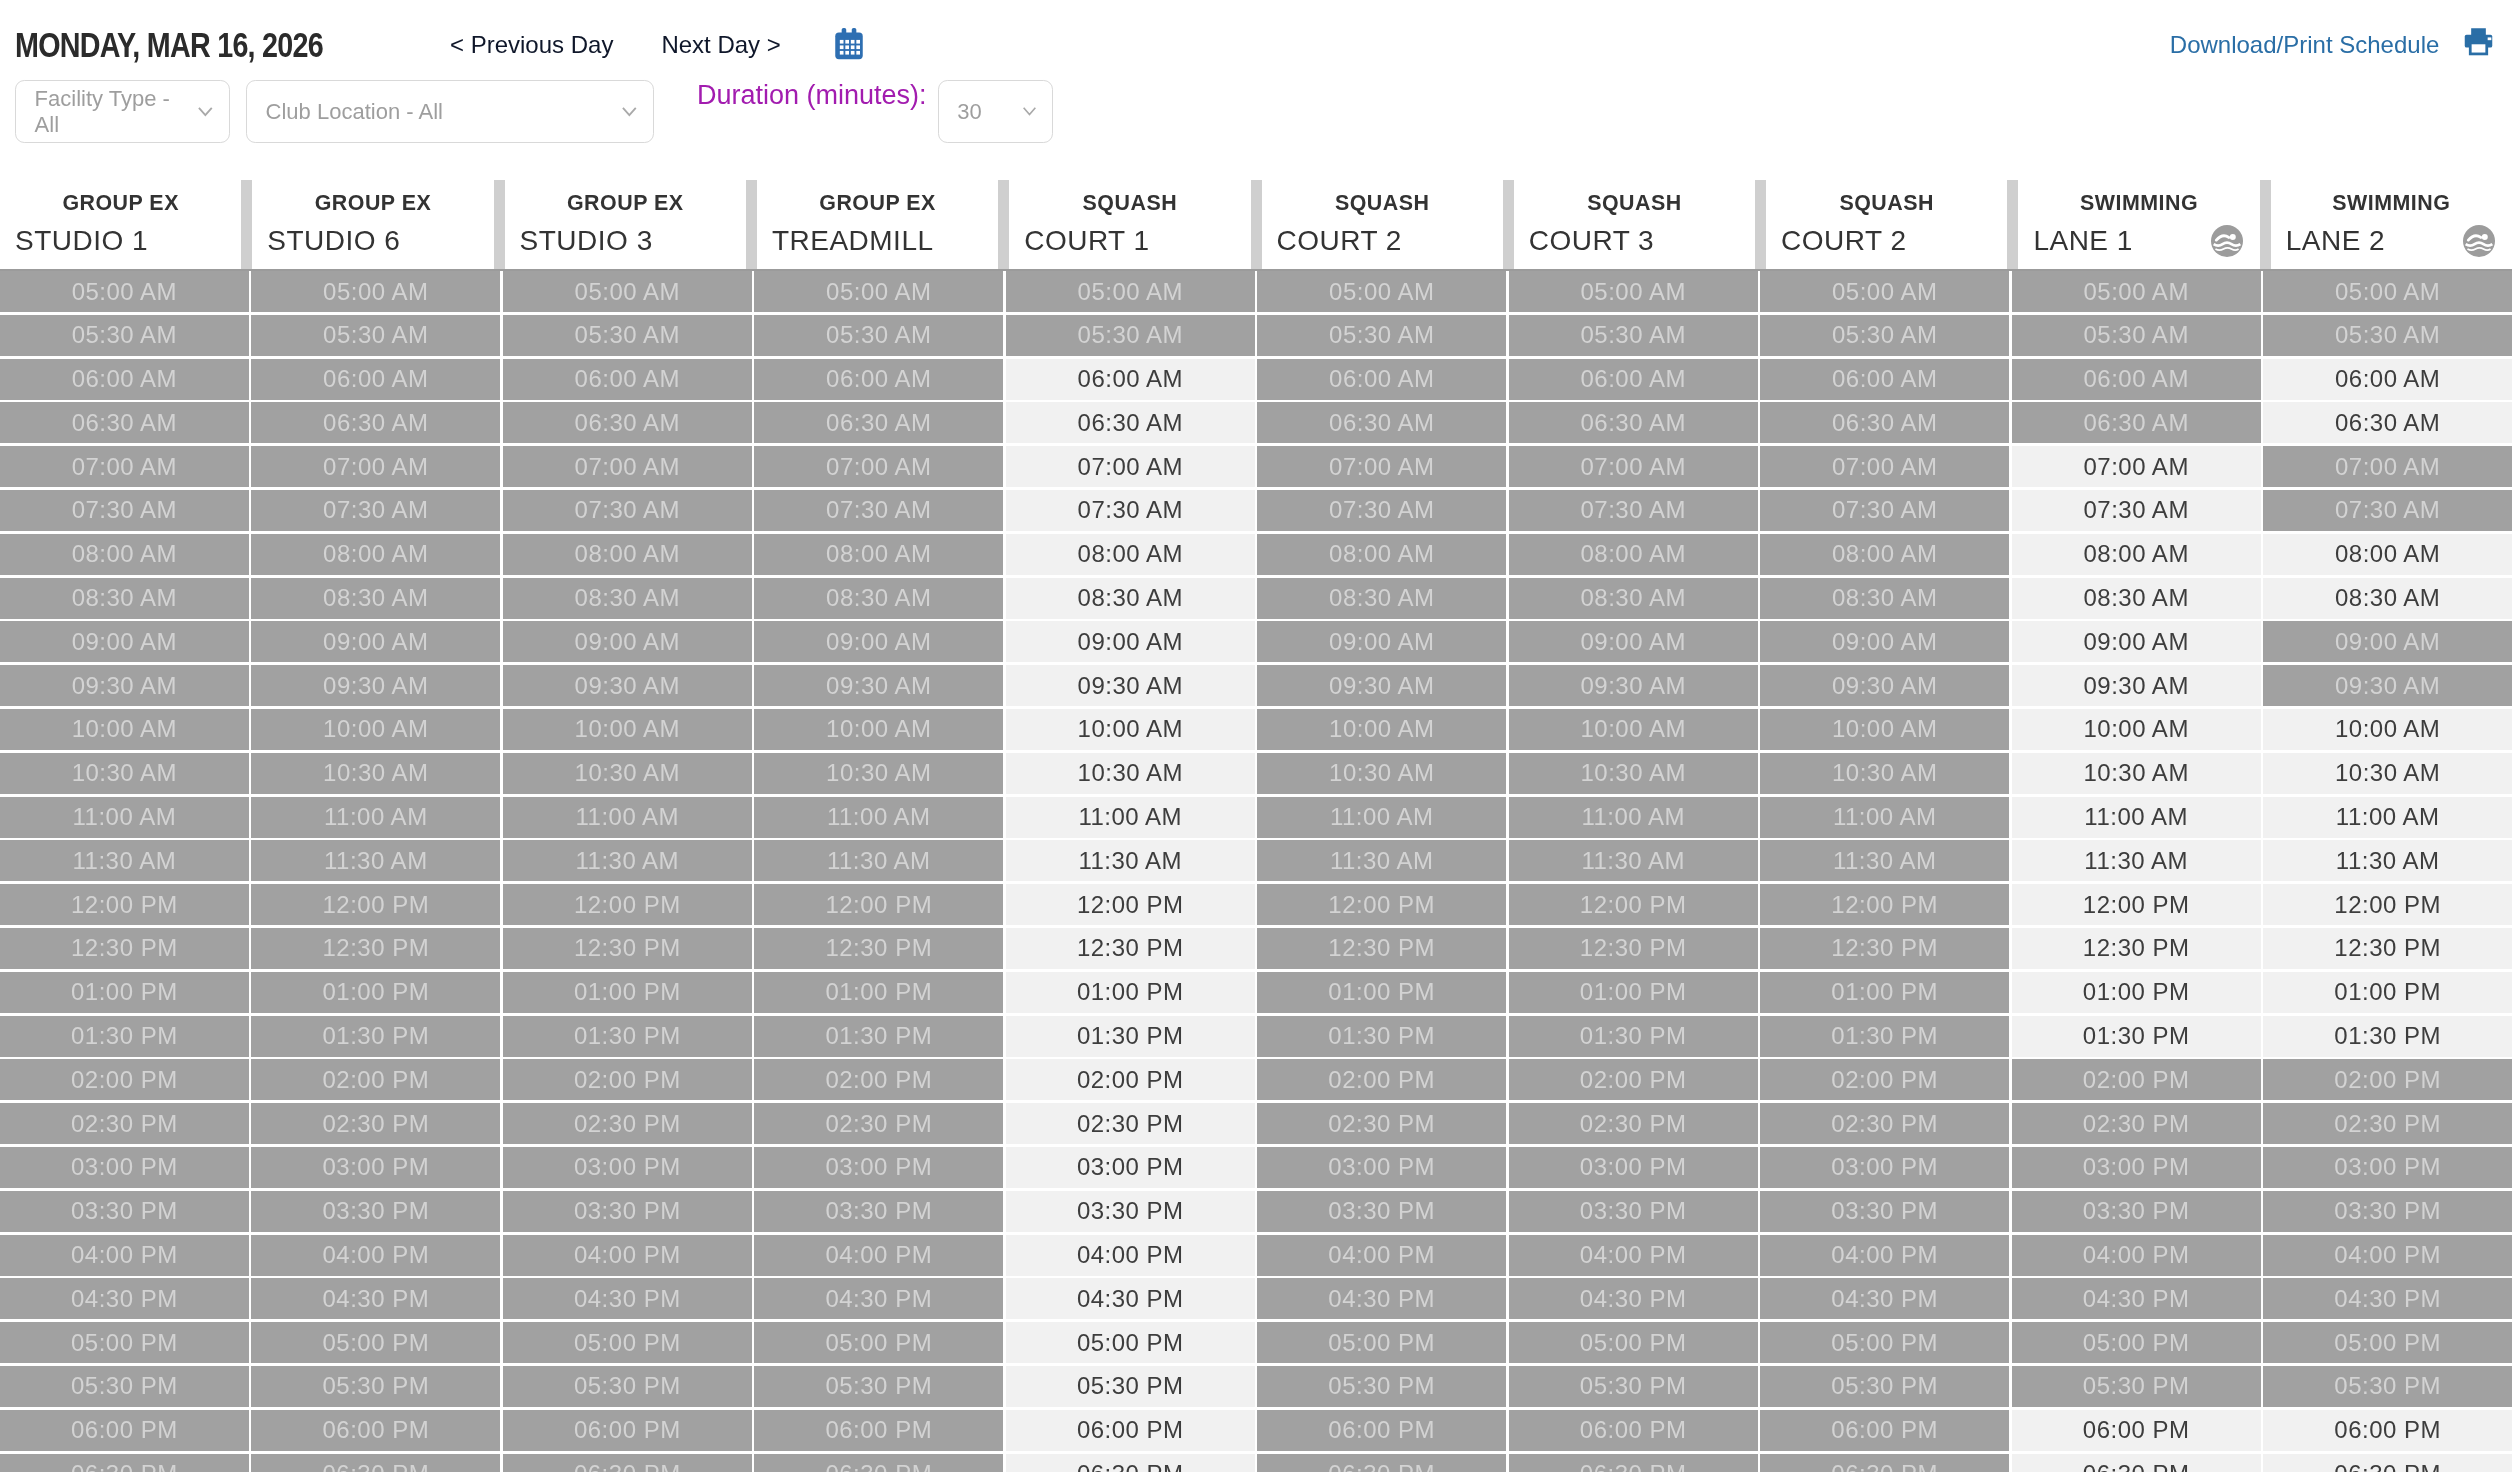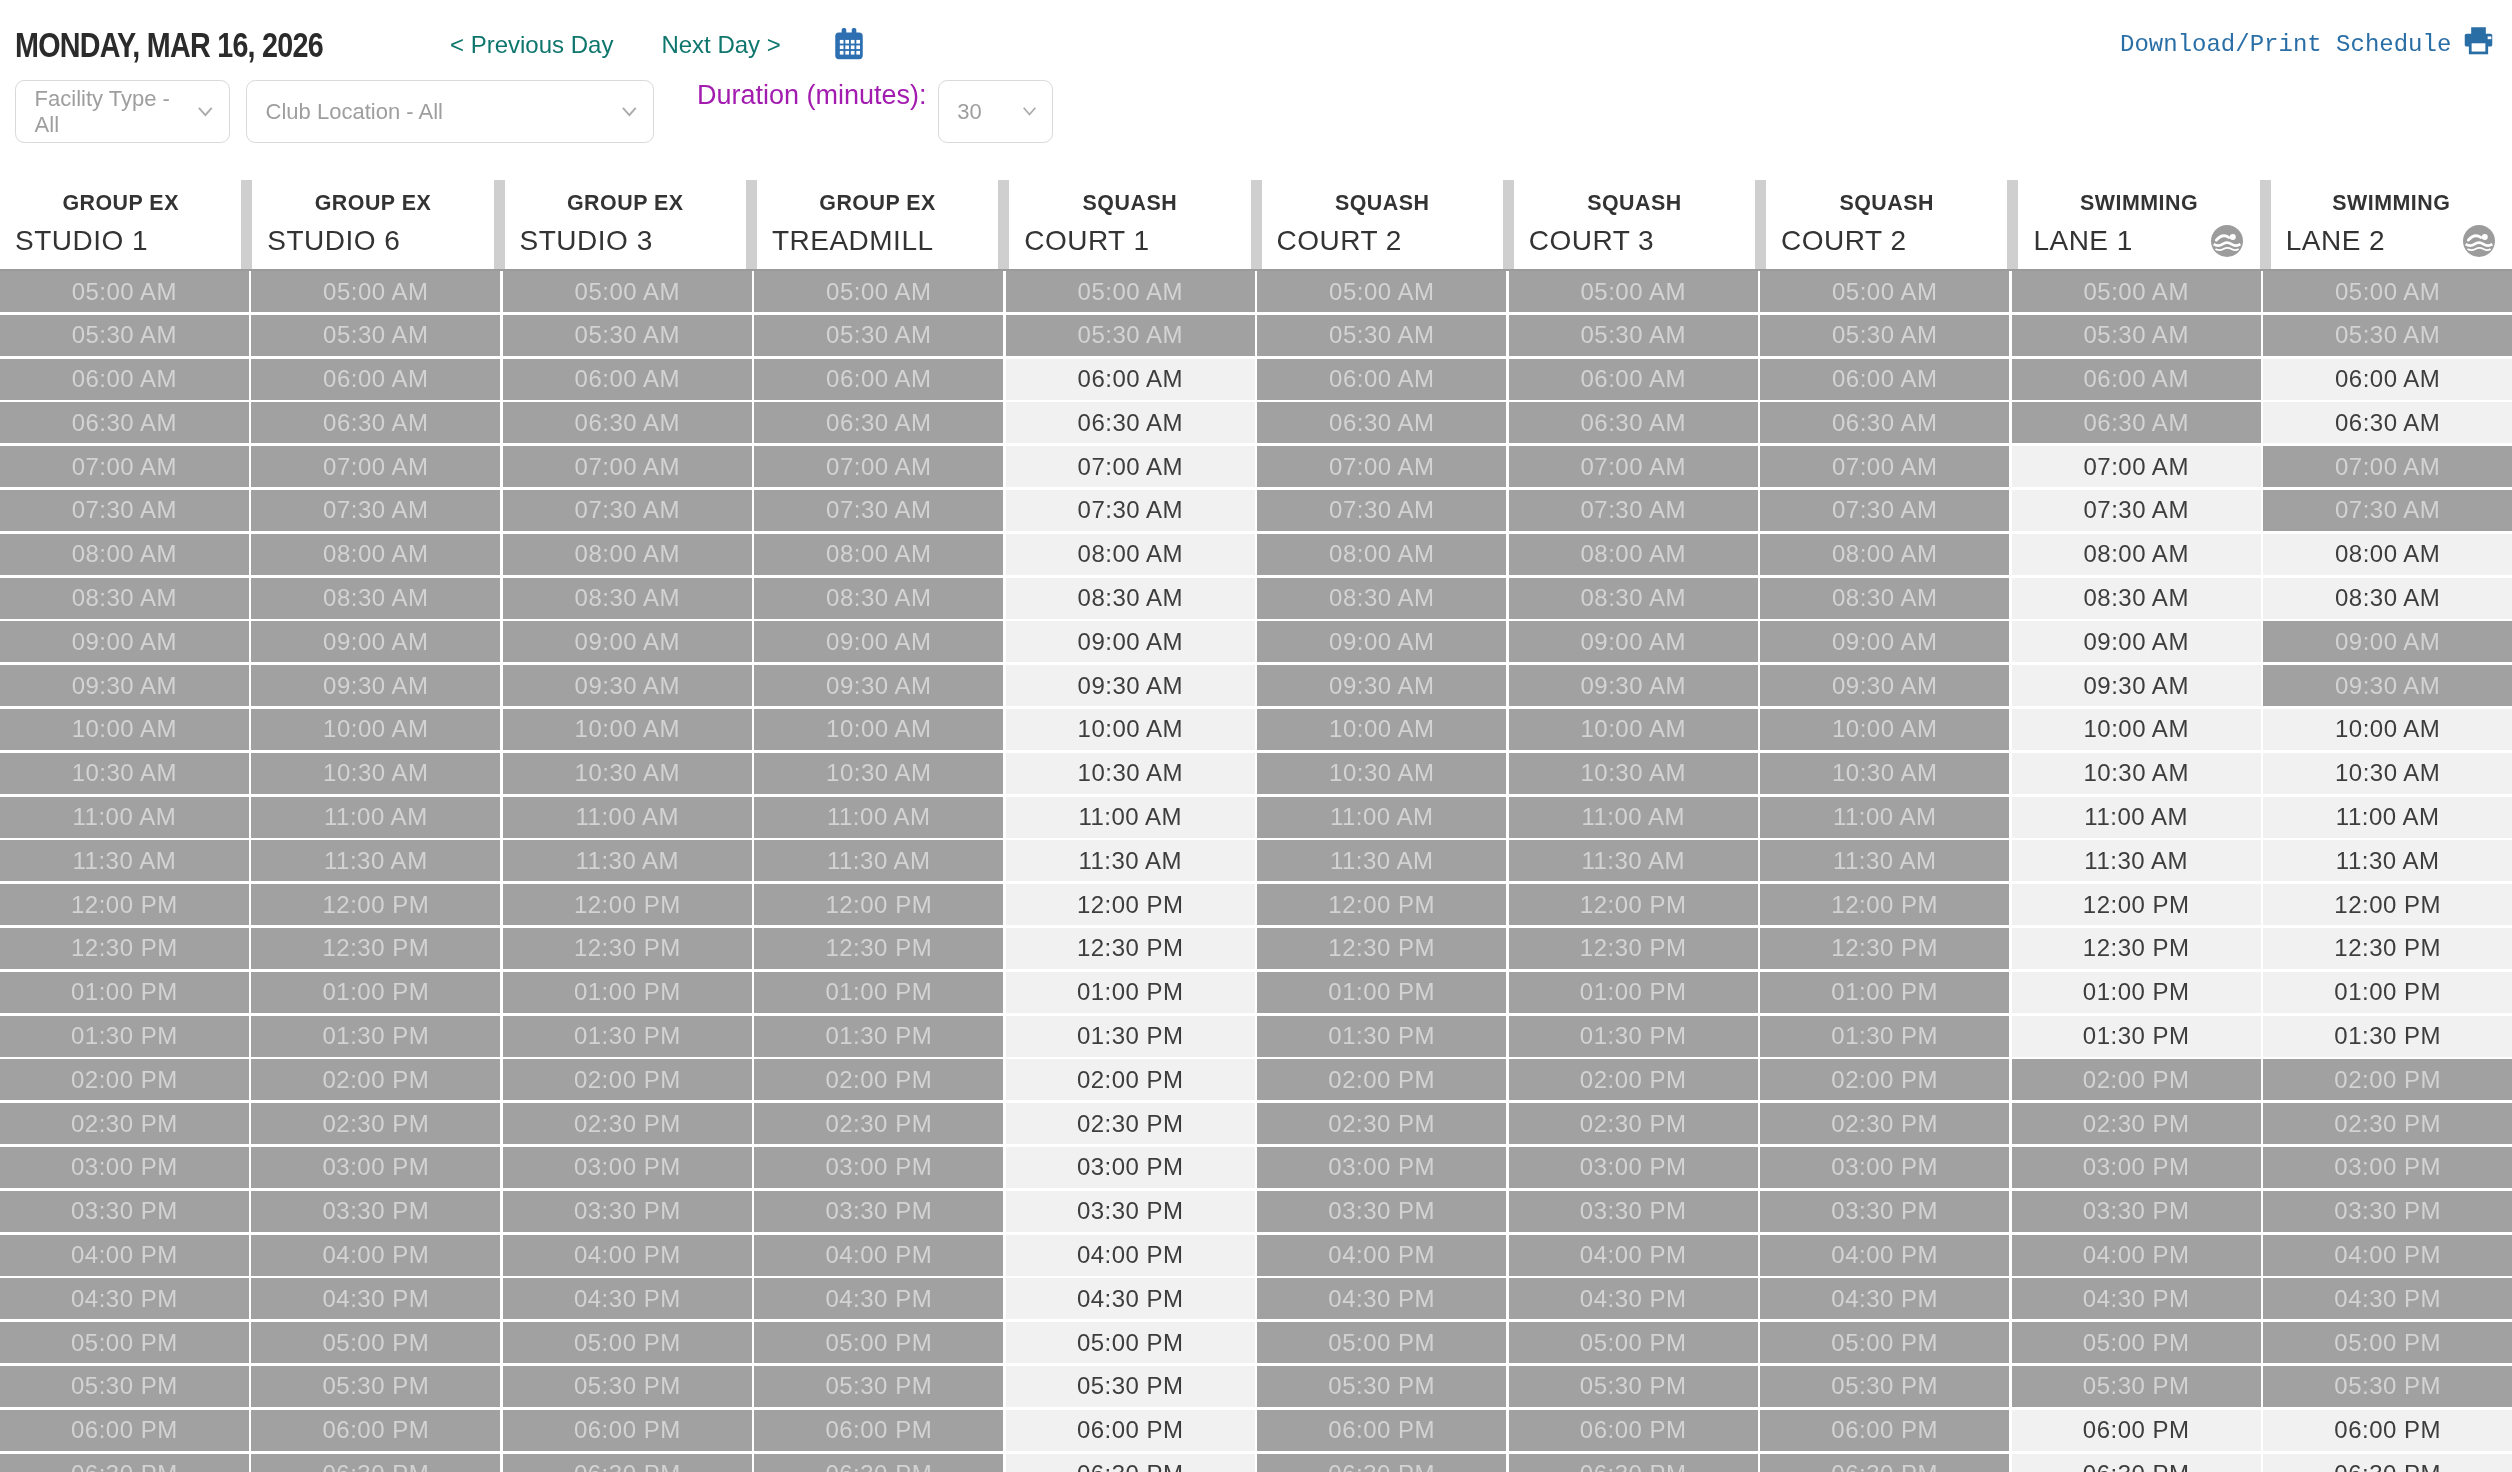--- a/index.html
+++ b/index.html
@@ -6,26 +6,26 @@
   html,body { width:2512px; height:1472px; overflow:hidden; background:#fff;
               font-family:"Liberation Sans", sans-serif; }
   .page { width:2512px; height:1472px; overflow:hidden; position:relative; }
 
   
   .topbar { padding:24px 16.7px 0 15px; }
   .row1 { display:flex; align-items:center; height:41px; }
   .page-title { width:422px; font-size:35px; font-weight:bold; color:#2b2b2b;
                 letter-spacing:-0.9px; transform:scaleX(.82); transform-origin:left center;
                 white-space:nowrap; }
-  .navlink { color:#0f766e; font-size:24px; text-decoration:none; cursor:pointer; white-space:nowrap; }
+  .navlink { color:#0f172a; font-size:24px; text-decoration:none; cursor:pointer; white-space:nowrap; }
   .prev { margin-left:13px; }
   .next { margin-left:48px; }
   .cal  { margin-left:52px; display:inline-flex; cursor:pointer; }
-  .download { margin-left:auto; display:inline-flex; align-items:center; gap:11px;
-              color:#2a6ea6; font-size:24px; cursor:pointer;font-family:Liberation Mono, monospace; }
+  .download { margin-left:auto; display:inline-flex; align-items:center; gap:23px;
+              color:#2a6ea6; font-size:24px; cursor:pointer; }
 
   .row2 { display:flex; align-items:flex-start; margin-top:15px; height:63px; }
   .select { height:63px; border:1.9px solid #d9d9d9; border-radius:9.3px; background:#fff;
             display:inline-flex; align-items:center; justify-content:space-between;
             padding:0 15px 0 18.6px; font-size:22px; color:#9e9e9e; cursor:pointer; }
   .sel-facility { width:215px; }
   .sel-club { width:408px; margin-left:16px; }
   .dur-label { margin-left:43px; font-size:27px; color:#a21caf; }
   .sel-duration { width:115px; margin-left:11px; }
   .chev { display:inline-flex; margin-left:9.3px; }

